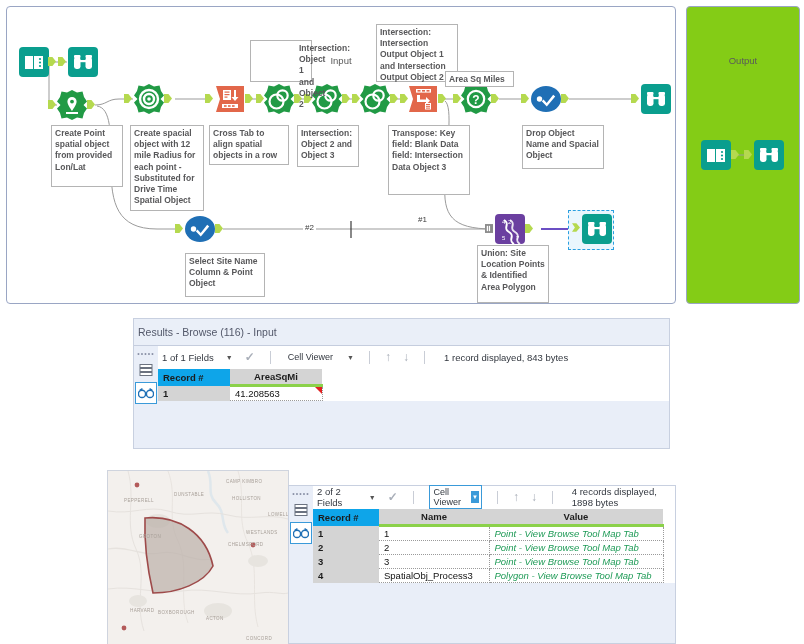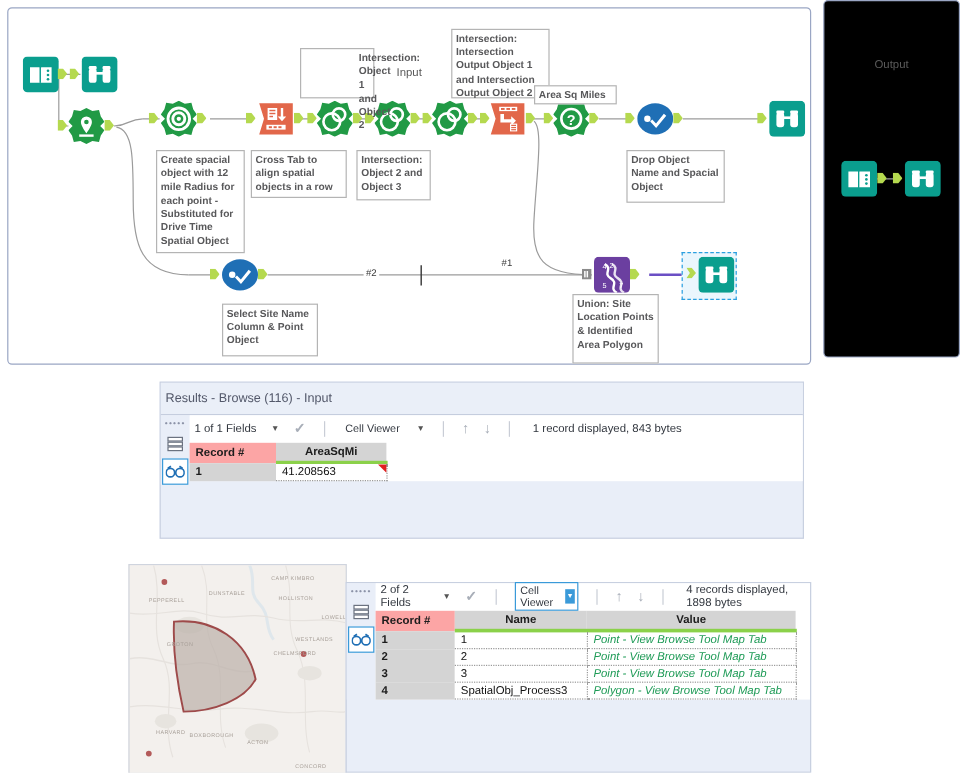--- a/index.html
+++ b/index.html
@@ -13,23 +13,23 @@
 
   
   .canvas {
     position: absolute; left: 6px; top: 6px;
     width: 668px; height: 296px;
     background: #ffffff;
     border: 1px solid #9aa6c4;
     border-radius: 4px;
   }
   .canvas-out {
-    position: absolute; left: 686px; top: 0;
+    position: absolute; left: 686px; top: 6px;
     width: 112px; height: 296px;
-    background: #000000;
+    background: #84cc16;
     border: 1px solid #9aa6c4;
     border-radius: 4px;
   }
   .container-label {
     position: absolute; top: 4px; left: 0; width: 100%;
     text-align: center;
     font-size: 9.5px; color: #5a5a5a;
     font-family: "Liberation Sans", sans-serif;
     margin-top: 44px;
   }
@@ -127,21 +127,21 @@
   .tb-status { margin-left: 4px; }
 
   
   table.grid { border-collapse: collapse; font-size: 9.5px; font-family: "Liberation Sans", sans-serif; }
   table.grid th {
     background: #d4d4d4; color: #1c1c1c; font-weight: bold;
     font-size: 9.5px; padding: 2px 5px;
     border-bottom: 3px solid #8bd14a;
     text-align: center; white-space: nowrap;
   }
-  table.grid th.recno { background: #fca5a5; border-bottom: none; text-align: left; padding-left: 5px; }
+  table.grid th.recno { background: #0ea5e9; border-bottom: none; text-align: left; padding-left: 5px; }
   table.grid td {
     padding: 1px 5px; background: #ffffff;
     border-right: 1px dotted #9a9a9a;
     border-bottom: 1px dotted #9a9a9a;
     white-space: nowrap; color: #111;
   }
   table.grid td.recno {
     background: #d4d4d4; color: #1c1c1c; font-weight: bold;
     border-right: none; border-bottom: none;
   }
@@ -446,31 +446,33 @@
       <svg width="30" height="30" viewBox="0 0 30 30">
         <rect x="0" y="0" width="30" height="30" rx="4" fill="#0a9e8e"></rect>
         <rect x="6" y="10" width="6.5" height="12" rx="2.4" fill="#fff"></rect>
         <rect x="17.5" y="10" width="6.5" height="12" rx="2.4" fill="#fff"></rect>
         <rect x="6" y="8" width="6.5" height="3" rx="1" fill="#fff"></rect>
         <rect x="17.5" y="8" width="6.5" height="3" rx="1" fill="#fff"></rect>
         <rect x="12" y="13" width="6" height="2.2" fill="#fff"></rect>
       </svg>
     </div>
 
+    <div class="cmt" style="left:44px; top:118px; width:72px; height:62px;">Create Point spatial object from provided Lon/Lat</div>
 
     <div class="cmt" style="left:123px; top:118px; width:74px; height:86px;">Create spacial object with 12 mile Radius for each point - Substituted for Drive Time Spatial Object</div>
 
     <div class="cmt" style="left:202px; top:118px; width:80px; height:40px;">Cross Tab to align spatial objects in a row</div>
 
     <div class="cmt" style="left:243px; top:33px; width:62px; height:42px;padding-left:48px;">Intersection: Object 1 and Object 2</div>
 
     <div class="cmt" style="left:290px; top:118px; width:62px; height:42px;">Intersection: Object 2 and Object 3</div>
 
     <div class="cmt" style="left:325px; top:17px; width:82px; height:58px;margin-left:44px;">Intersection: Intersection Output Object 1 and Intersection Output Object 2</div>
 
+    <div class="cmt" style="left:381px; top:118px; width:82px; height:70px;">Transpose: Key field: Blank Data field: Intersection Data Object 3</div>
 
     <div class="cmt" style="left:438px; top:64px; width:69px; height:16px;">Area Sq Miles</div>
 
     <div class="cmt" style="left:515px; top:118px; width:82px; height:44px;">Drop Object Name and Spacial Object</div>
 
     <div class="cmt" style="left:178px; top:246px; width:80px; height:44px;">Select Site Name Column &amp; Point Object</div>
 
     <div class="cmt" style="left:470px; top:238px; width:72px; height:58px;">Union: Site Location Points &amp; Identified Area Polygon</div>
   </div>
 

